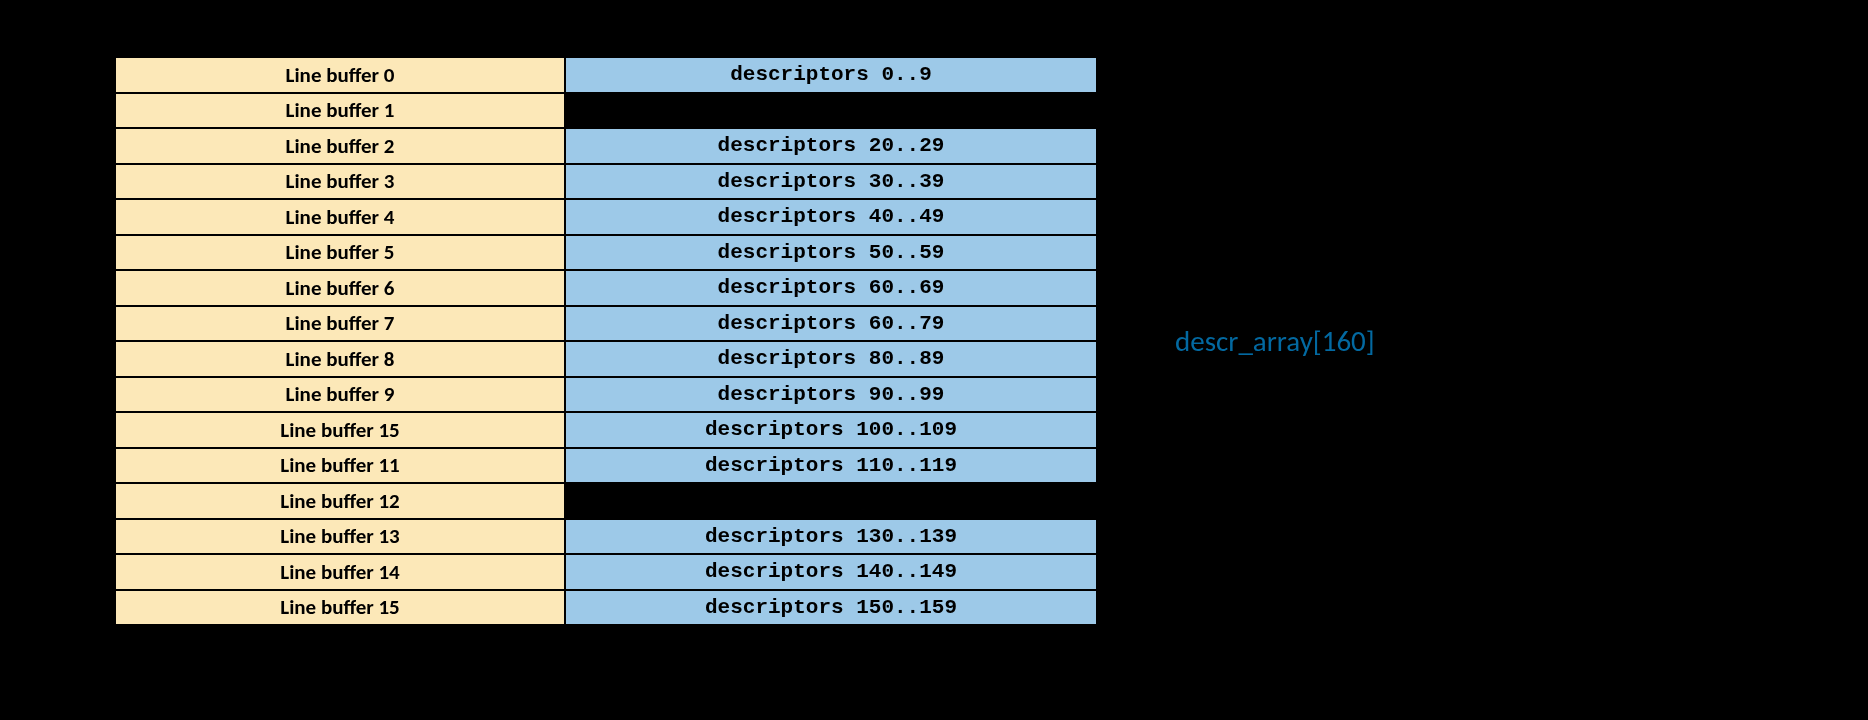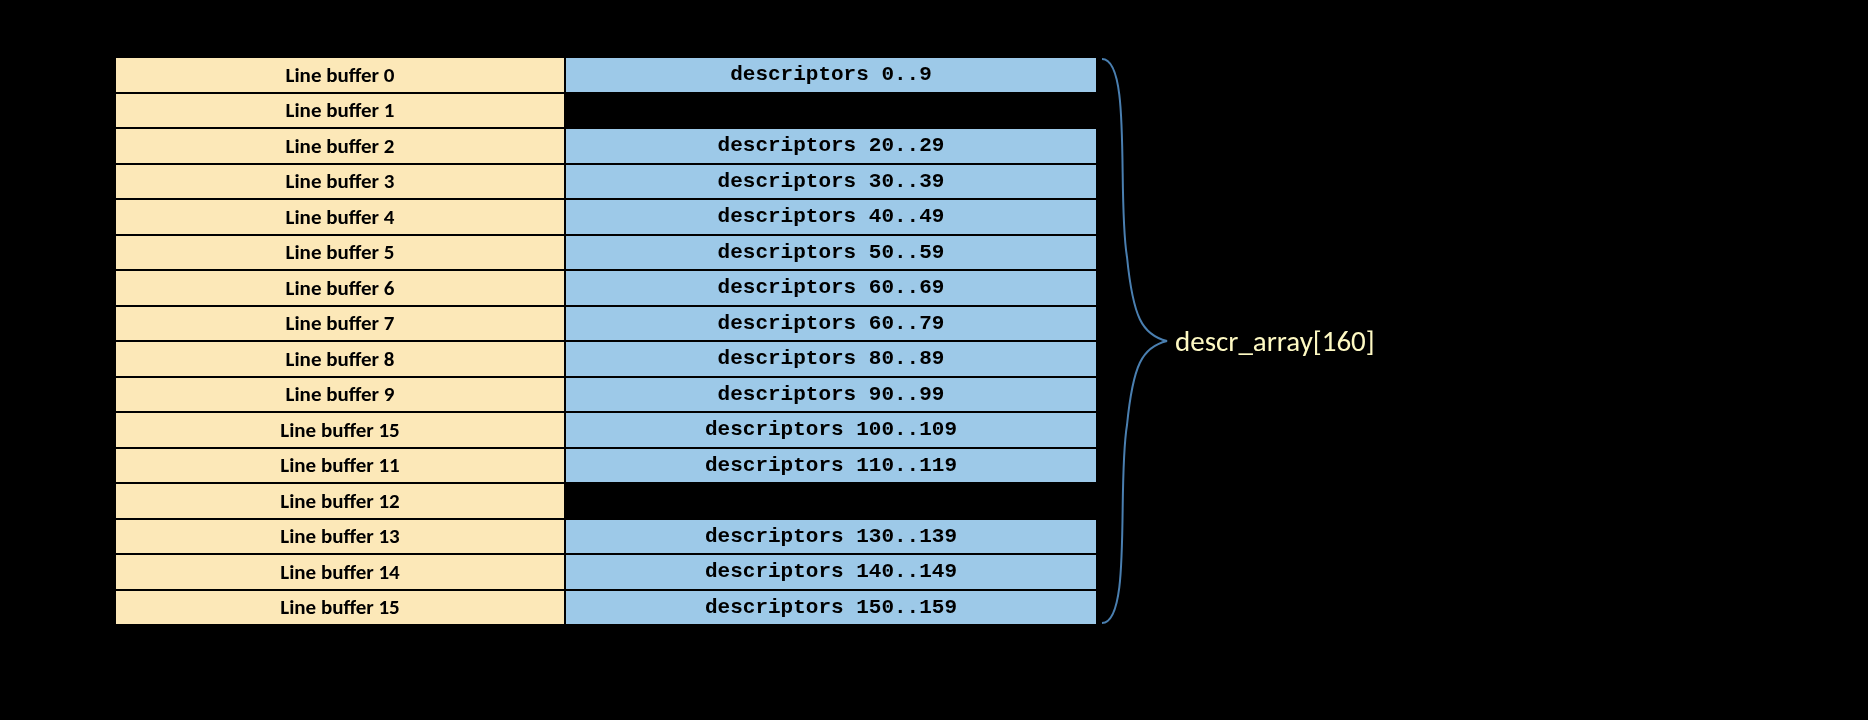--- a/index.html
+++ b/index.html
@@ -10,21 +10,21 @@
     font-family: Calibri, Arial, sans-serif;
     width: 1868px;
     height: 720px;
     position: relative;
   }
   .container {
     position: absolute;
     left: 115px;
     top: 57px;
     display: flex;
-    flex-direction: row;
+    flex-direction: column;
     align-items: stretch;
   }
   .table {
     border-collapse: collapse;
   }
   .row {
     display: flex;
     flex-direction: row;
   }
   .cell {
@@ -60,21 +60,21 @@
   }
   .labels {
     position: absolute;
     left: 1175px;
     top: 57px;
     height: 568px;
     display: flex;
     flex-direction: column;
     justify-content: center;
     gap: 10px;
-    color: #fef9c3;
+    color: #0369a1;
     font-size: 29px;
     font-weight: 400;
   }
 </style>
 </head>
 <body>
 
 <div class="container">
   <div class="table" id="tbl">
       <div class="row">

